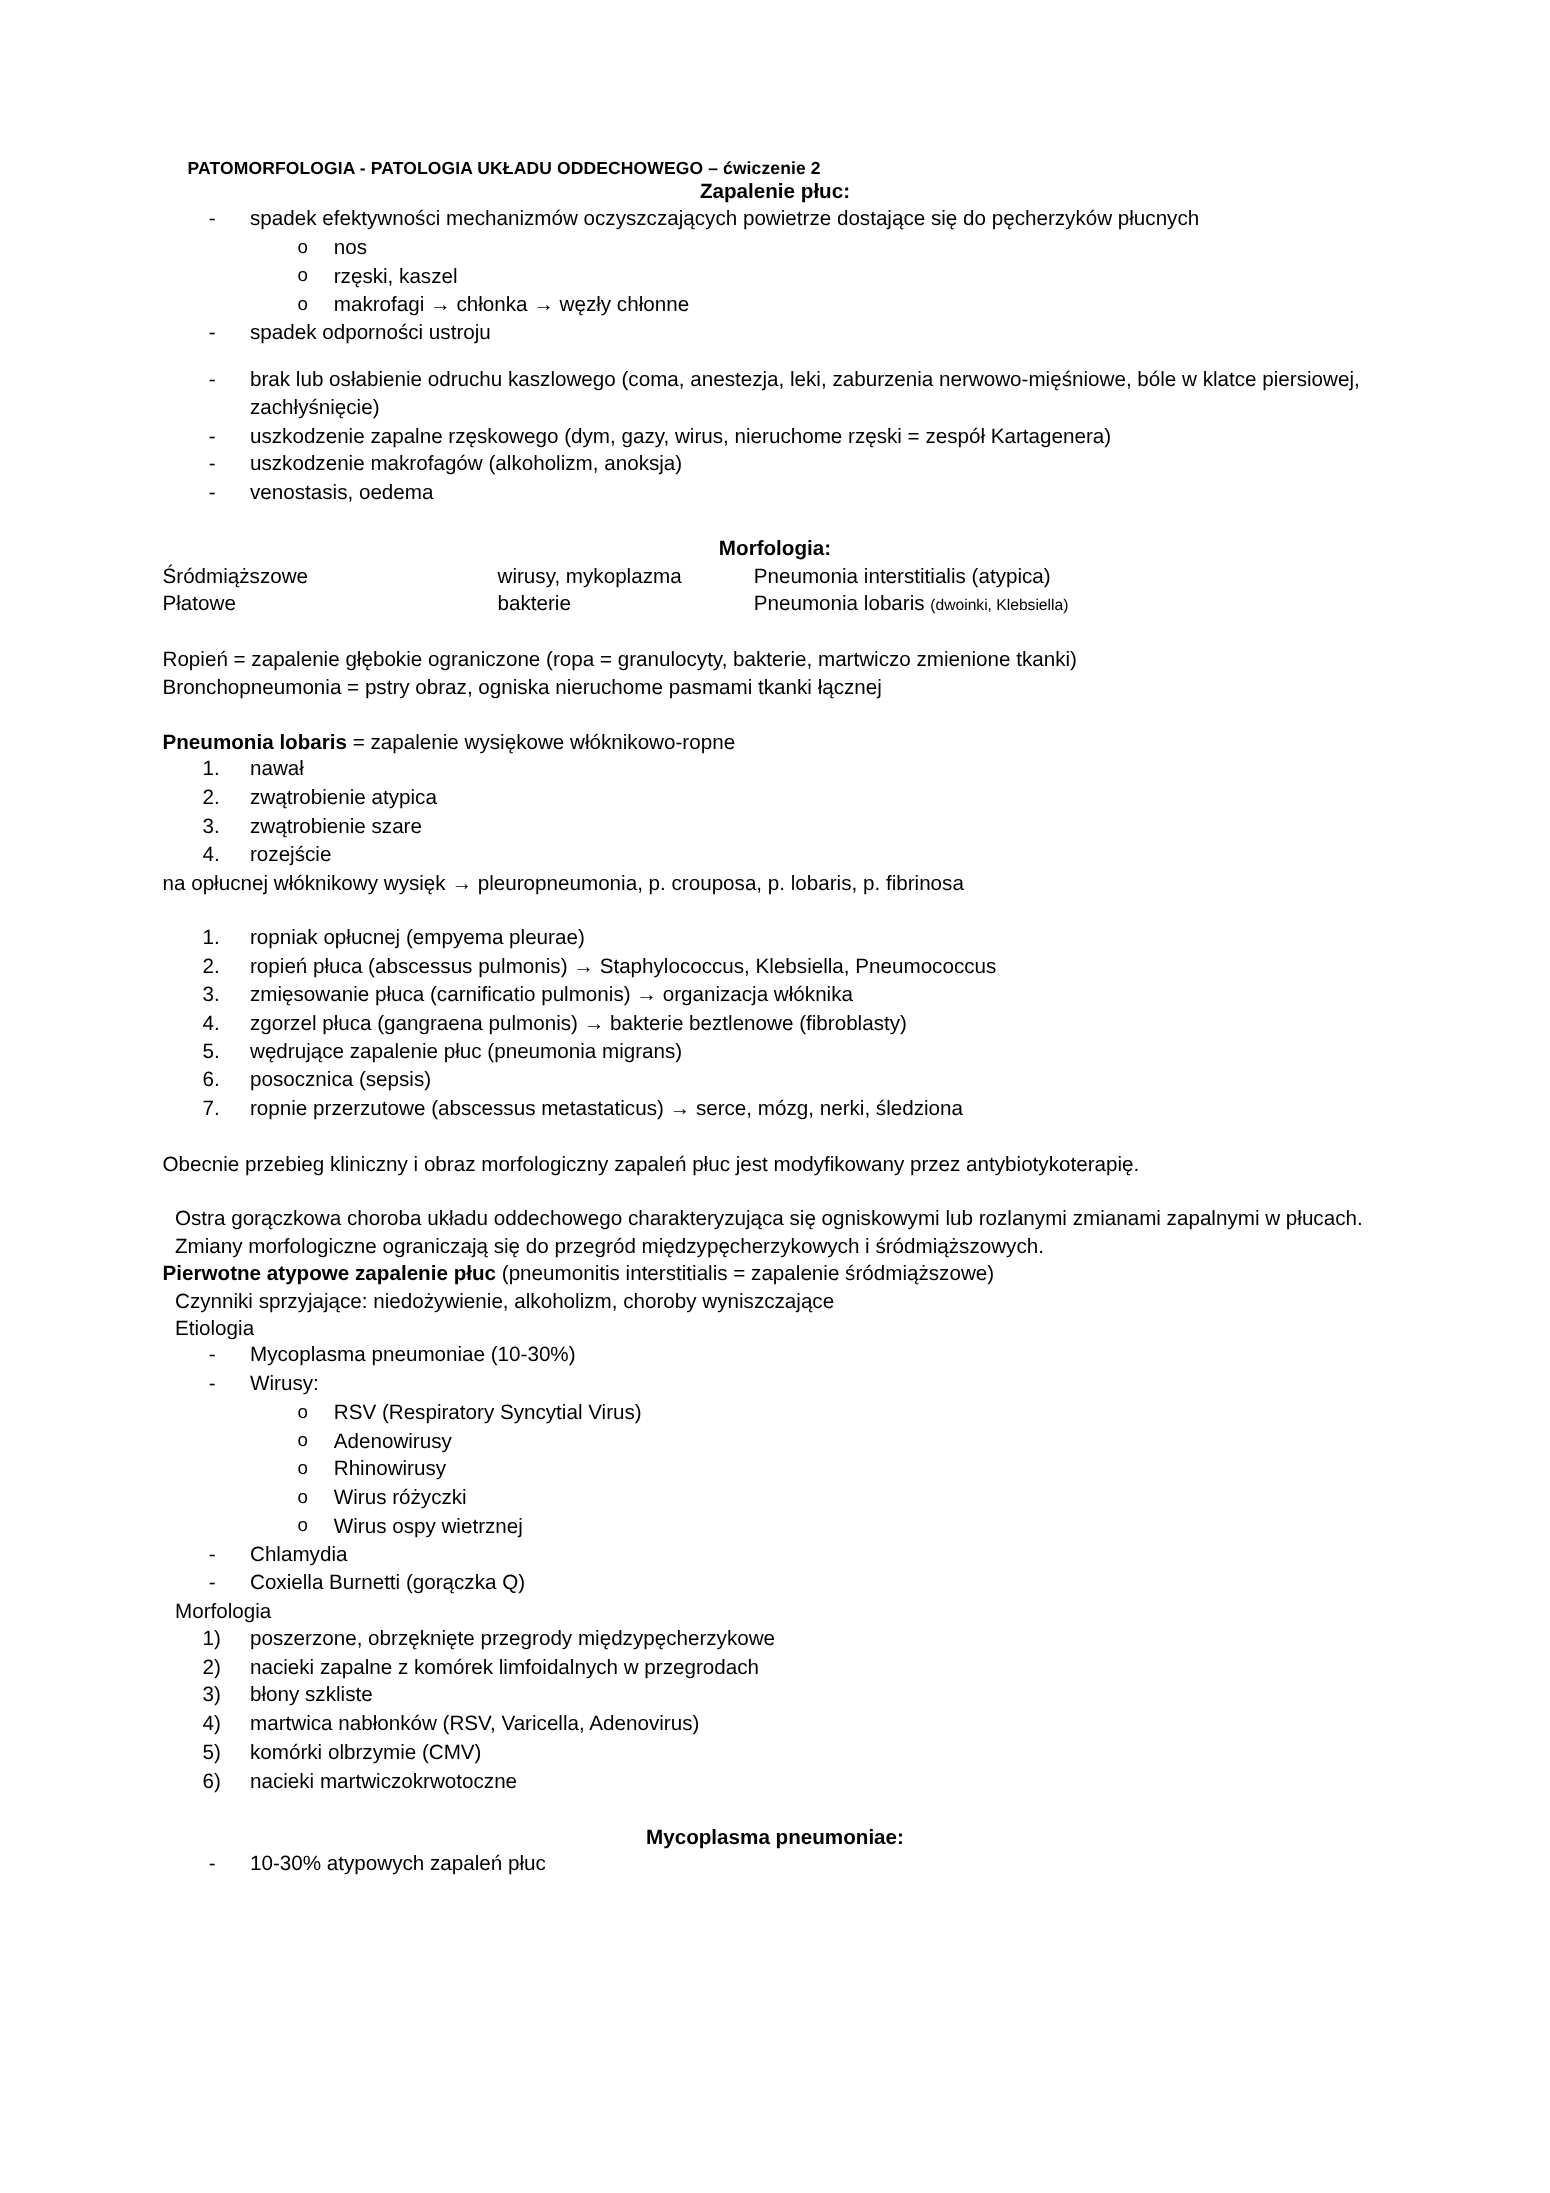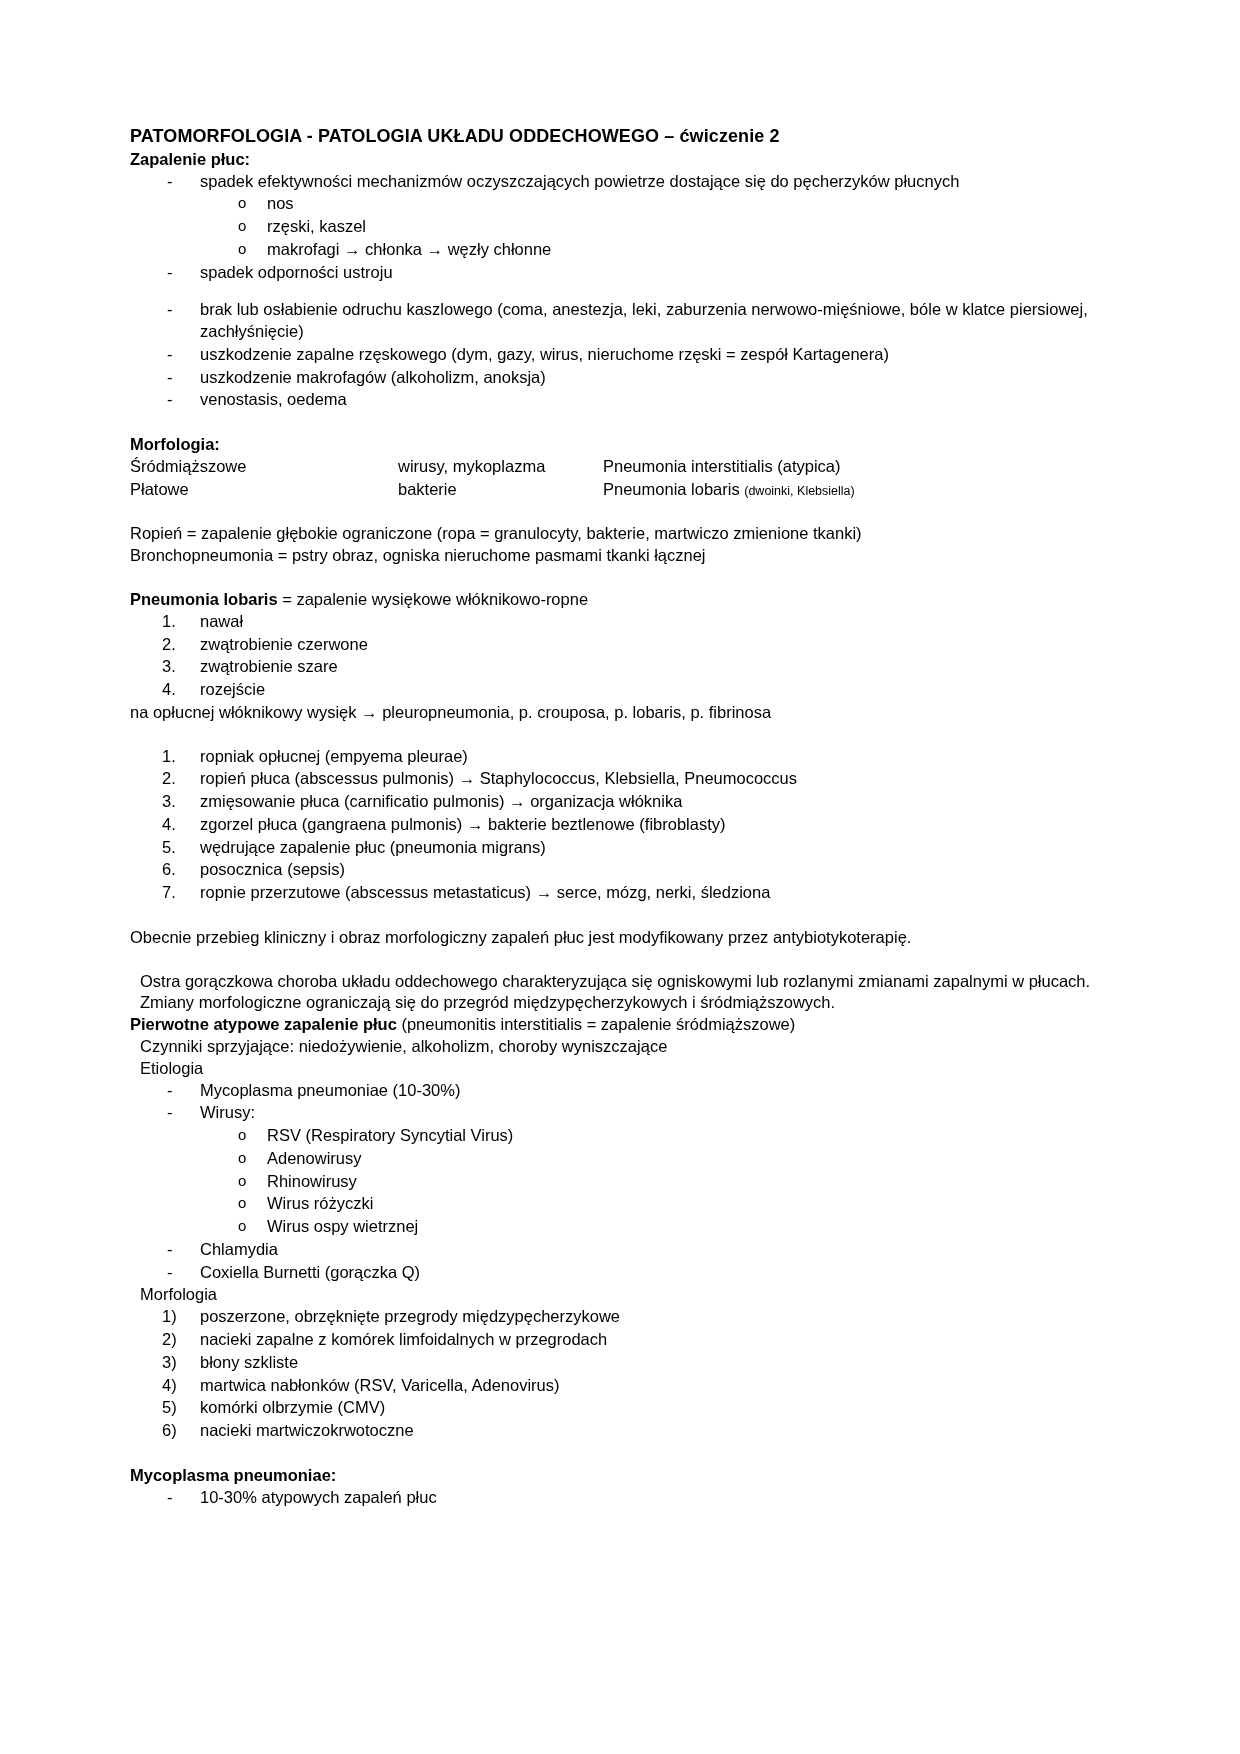--- a/index.html
+++ b/index.html
@@ -18,26 +18,28 @@
     padding: 125px 130px 0 130px;
     overflow: hidden;
   }
   .doc {
     font-size: 16.5px;
     line-height: 1.32;
   }
   .bold { font-weight: bold; }
   .title-line {
     font-weight: bold;
-    font-size: 18px;
+    font-size: 14px;
     letter-spacing: 0.1px;
+    margin-left: 20px;
   }
   .sub-bold {
     font-weight: bold;
     font-size: 16.5px;
+    text-align: center;
   }
   p { margin: 0; }
   .spacer-md { height: 15px; }
   .spacer-lg { height: 22px; }
 
   
   ul.dash, ul.circ, ol.num, ol.paren {
     list-style: none;
     margin: 0;
     padding: 0;
@@ -168,21 +170,21 @@
     <div class="spacer-lg"></div>
 
     <p class="para">Ropień = zapalenie głębokie ograniczone (ropa = granulocyty, bakterie, martwiczo zmienione tkanki)</p>
     <p class="para">Bronchopneumonia = pstry obraz, ogniska nieruchome pasmami tkanki łącznej</p>
 
     <div class="spacer-lg"></div>
 
     <p class="para"><span class="bold">Pneumonia lobaris</span><span> = zapalenie wysiękowe włóknikowo-ropne</span></p>
     <ol class="num">
       <li>nawał</li>
-      <li>zwątrobienie czerwone</li>
+      <li>zwątrobienie atypica</li>
       <li>zwątrobienie szare</li>
       <li>rozejście</li>
     </ol>
     <p class="para">na opłucnej włóknikowy wysięk → pleuropneumonia, p. crouposa, p. lobaris, p. fibrinosa</p>
 
     <div class="spacer-lg"></div>
 
     <ol class="num">
       <li>ropniak opłucnej (empyema pleurae)</li>
       <li>ropień płuca (abscessus pulmonis) → Staphylococcus, Klebsiella, Pneumococcus</li>

